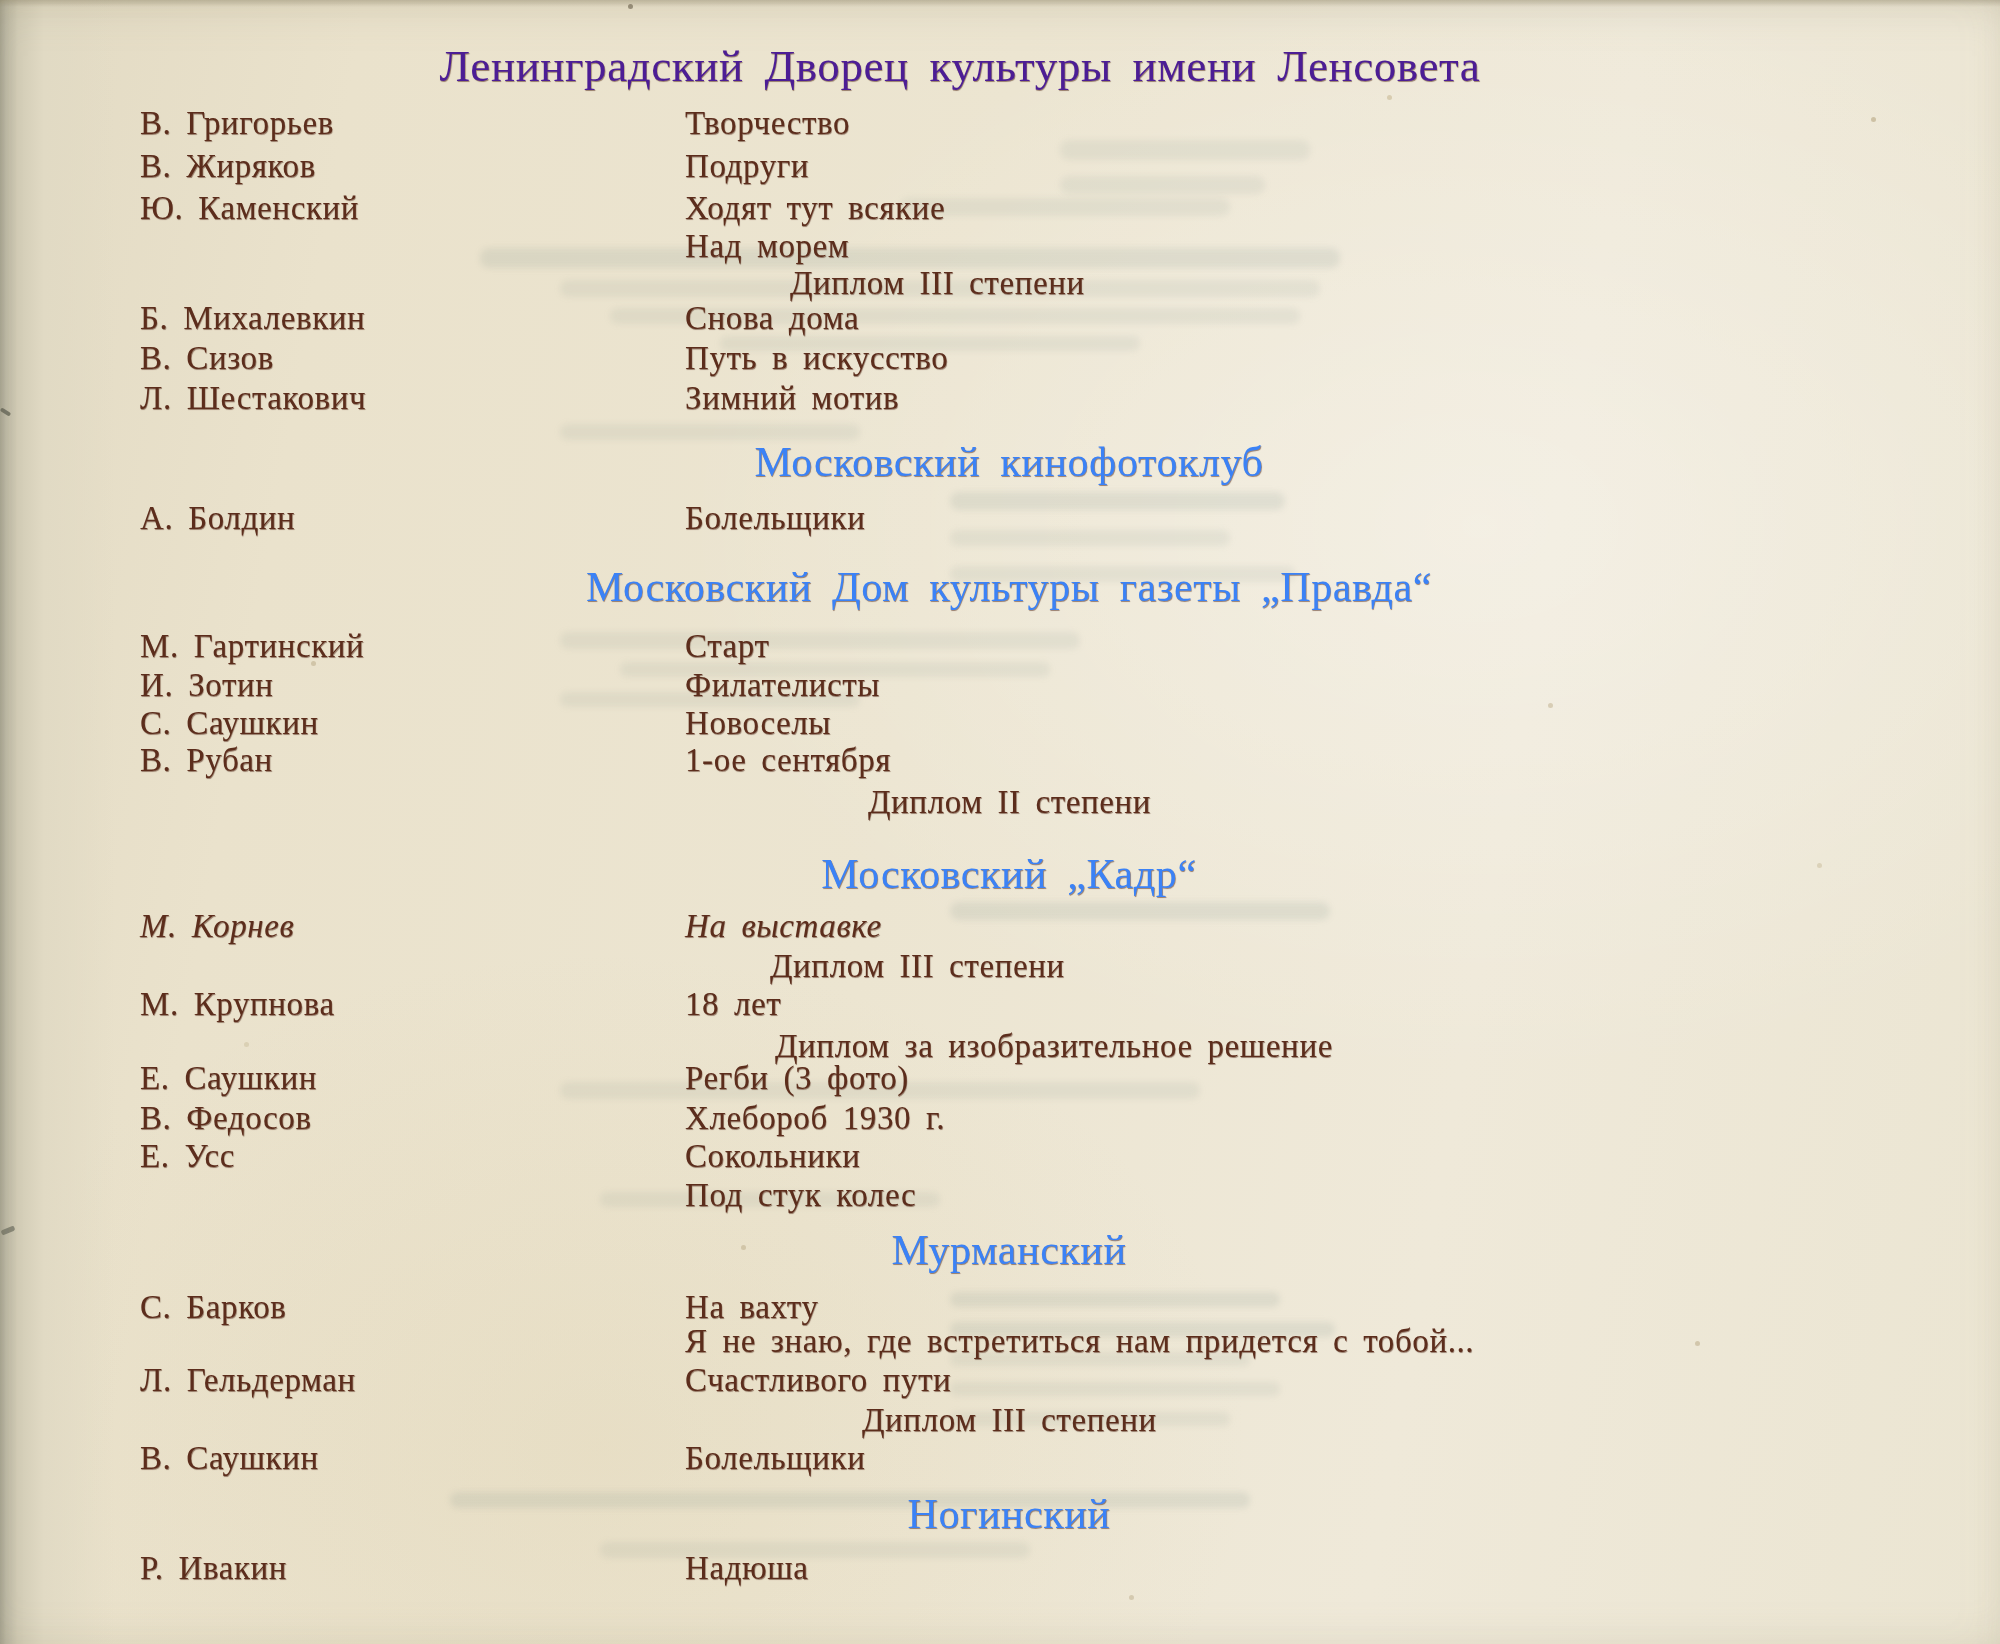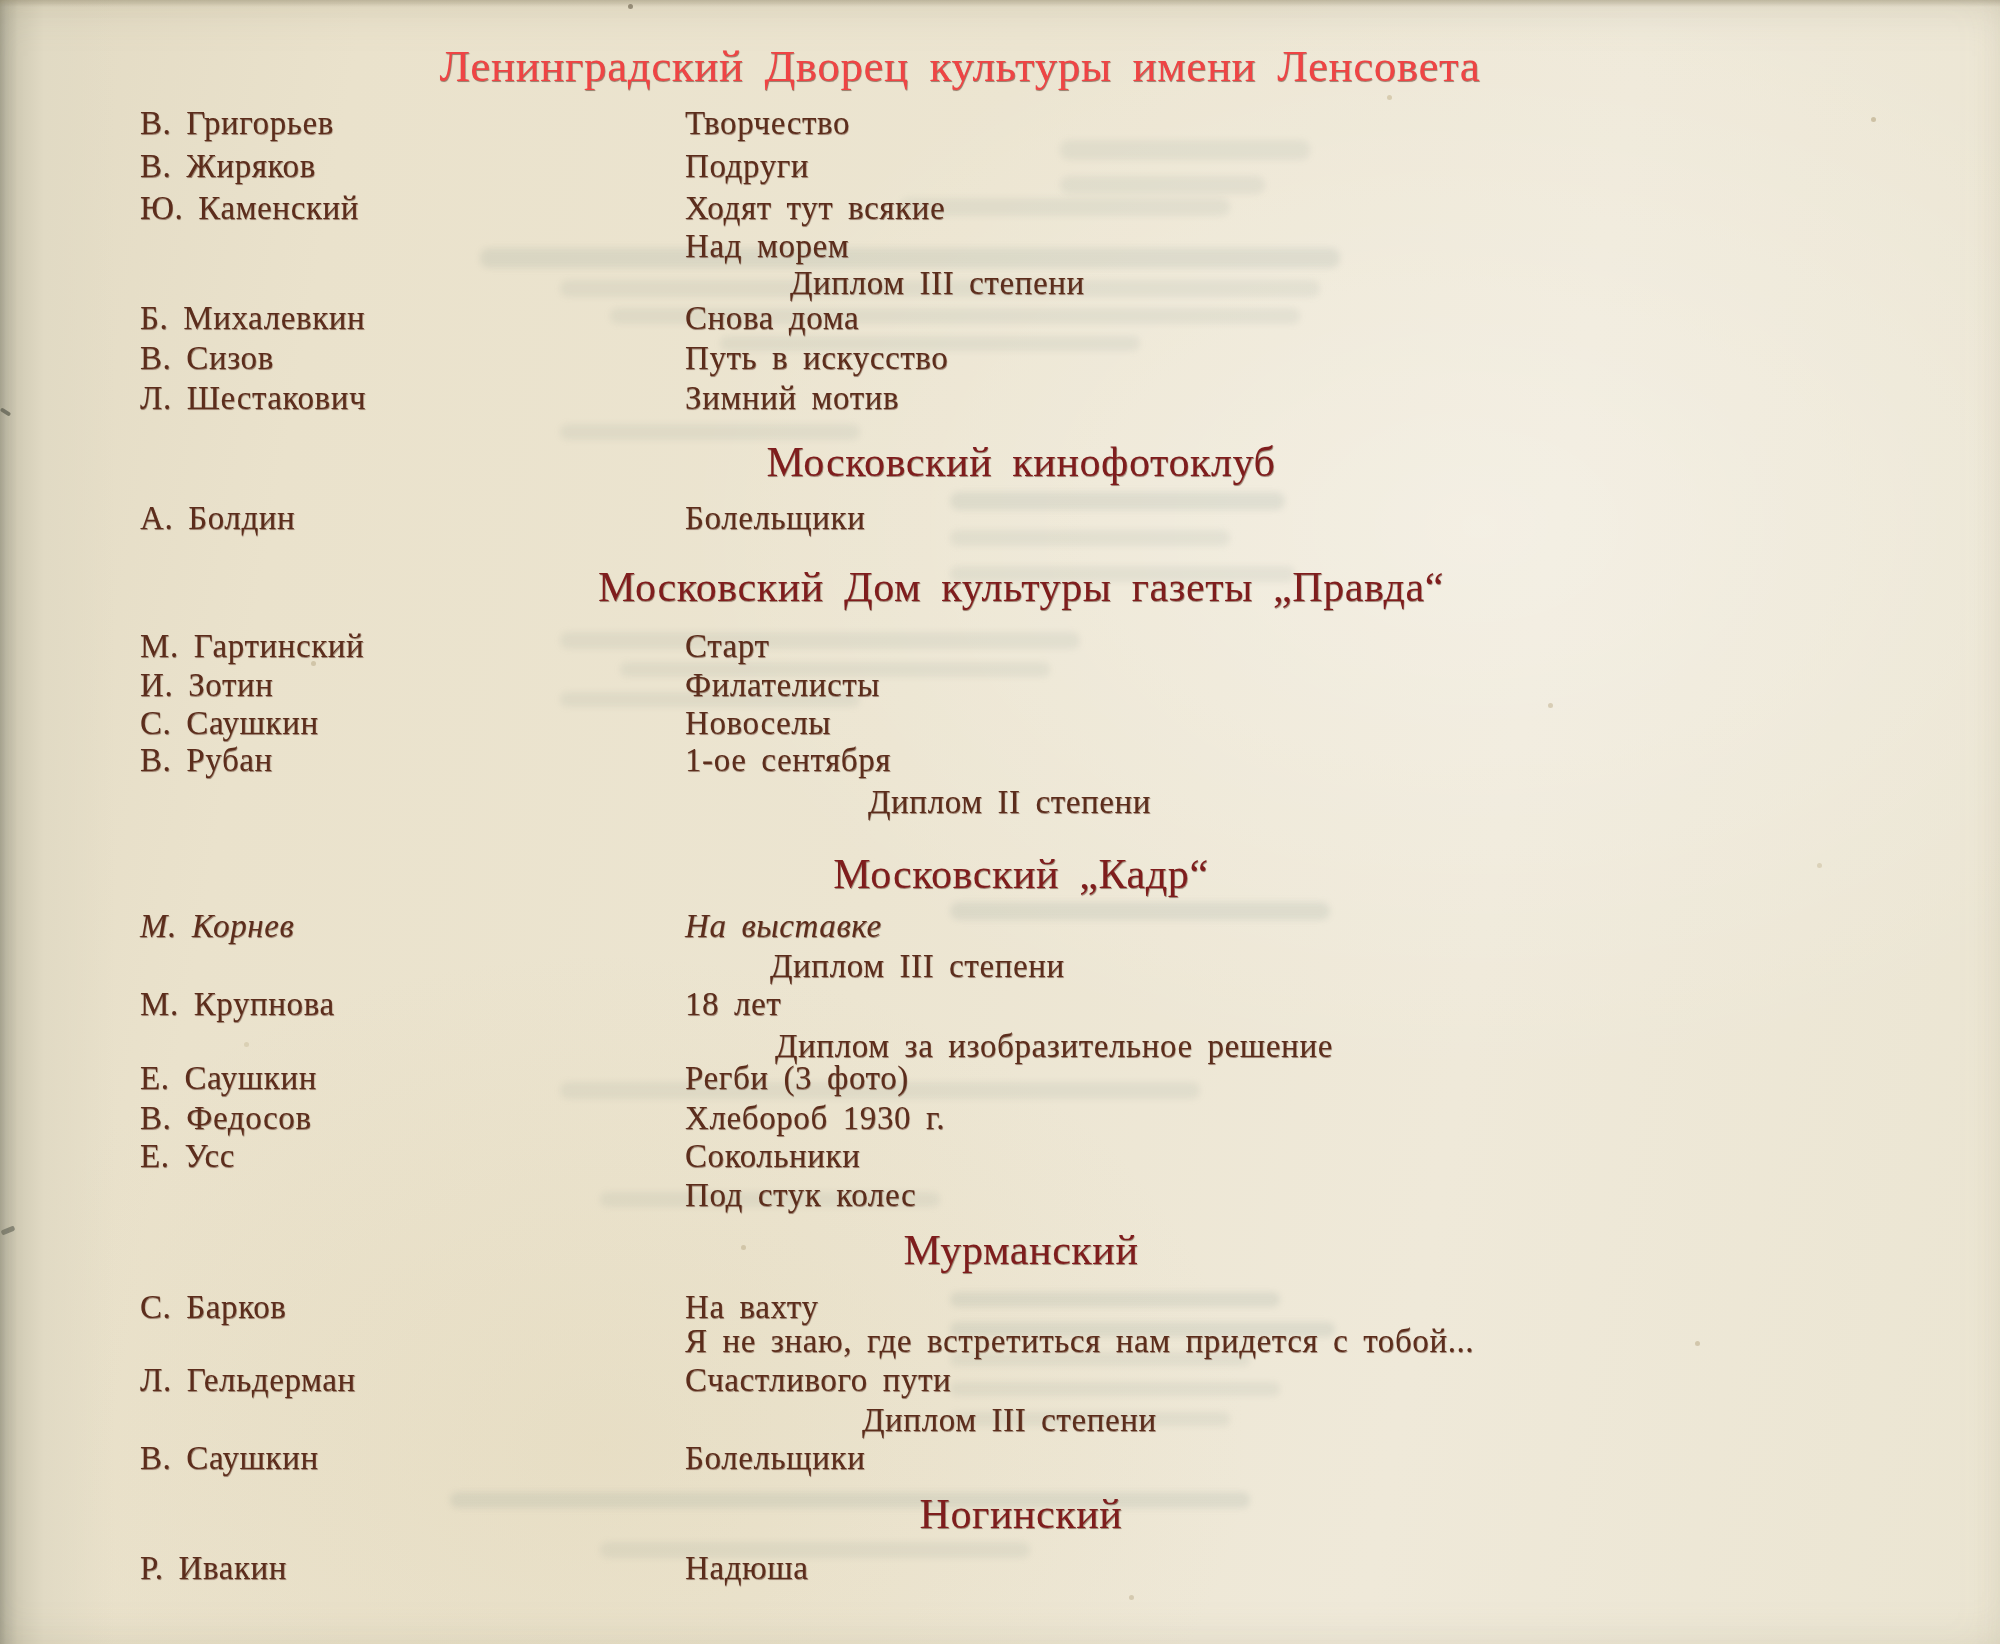--- a/index.html
+++ b/index.html
@@ -35,26 +35,26 @@
   }
   .txt {
     position: absolute;
     white-space: nowrap;
     letter-spacing: 0.6px;
     word-spacing: 6px;
     text-shadow: 0.6px 0.8px 0.7px rgba(72,28,12,0.50);
   }
   .title {
     left: 0; width: 1920px; text-align: center;
-    font-size: 45px; color: #ef4444;
+    font-size: 45px; color: #4c1d95;
     word-spacing: 9px;
   }
   .header {
-    left: 16px; width: 1920px; text-align: center;
-    font-size: 42px; color: #7f1d1d;
+    left: 4px; width: 1920px; text-align: center;
+    font-size: 42px; color: #3b82f6;
     word-spacing: 9px;
     padding-left: 45px;
   }
   .row { position: absolute; left: 0; top: 0; width: 100%; height: 42px; font-size: 33px; }
   .author { position: absolute; left: 140px; }
   .work   { position: absolute; left: 685px; }
   .award  { position: absolute; font-size: 33px; }
   .ghost {
     position: absolute; border-radius: 9px;
     background: rgba(118,138,128,0.10);

